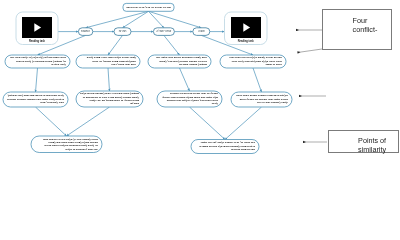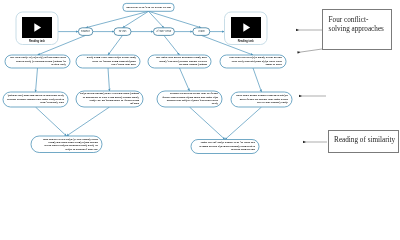--- a/index.html
+++ b/index.html
@@ -8,22 +8,22 @@
   .lay{position:absolute;left:0;top:0;width:400px;height:156px;}
   .ntxt{position:absolute;box-sizing:border-box;display:flex;align-items:center;justify-content:center;}
   .txt{will-change:opacity;font-size:2.45px;line-height:3.35px;color:#000;font-weight:700;direction:rtl;text-align:right;
        padding:0 4px;width:100%;}
   .txt.ctr{text-align:center;white-space:nowrap;}
   .ptxt{will-change:opacity;font-size:2.7px;color:#0e2732;direction:rtl;white-space:nowrap;}
   .cardbox{position:absolute;box-sizing:border-box;}
   .thumb{position:absolute;background:#000;}
   .cardlabel{will-change:opacity;position:absolute;font-size:2.6px;font-weight:600;color:#1a1a1a;text-align:center;width:100%;}
   .ann{position:absolute;box-sizing:border-box;border:0.7px solid #7b7b7b;background:#fff;}
-  .ann .t{will-change:opacity;font-family:Liberation Serif, serif;font-size:7.2px;line-height:9.1px;color:#1c1c1c;
-          padding:6.4px 0 0 5.6px;}
+  .ann .t{will-change:opacity;font-family:Liberation Sans, sans-serif;font-size:7.2px;line-height:9.1px;color:#1c1c1c;
+          padding:6.4px 0 0 5.6px;margin-left:24px;}
 </style>
 </head>
 <body>
 
 <div id="page">
 <svg class="lay" width="400" height="156" viewBox="0 0 400 156" shape-rendering="geometricPrecision">
 <defs>
         <marker id="dh" markerWidth="5" markerHeight="5" refX="3.4" refY="1.7" orient="auto">
           <path d="M0,0 L3.4,1.7 L0,3.4 z" fill="#4f95bb"></path>
         </marker>
@@ -180,21 +180,20 @@
 <div class="ntxt" style="left:191px;top:139.5px;width:68px;height:14px;">
       <div class="txt">
         <div>ניתן אנחנו אף הדרך העמדה כלשהי זמן יותר הקשר</div>
         <div>ביקורת פתרון להסכמה באופן מלא בצרכים שמשרת</div>
         <div>מערכת פתוח מוותרים</div>
       </div>
     </div>
 <div class="ann" style="left:322px;top:9px;width:70px;height:41px;">
       <div class="t" style="padding-top:6.4px">
         <div>Four conflict-</div>
-        <div>solving approaches</div>
       </div>
     </div>
 <div class="ann" style="left:327.5px;top:130px;width:71px;height:22.8px;">
       <div class="t" style="padding-top:5.2px">
-        <div>Reading of similarity</div>
+        <div>Points of similarity</div>
       </div>
     </div>
 </div>
 
 </body></html>

